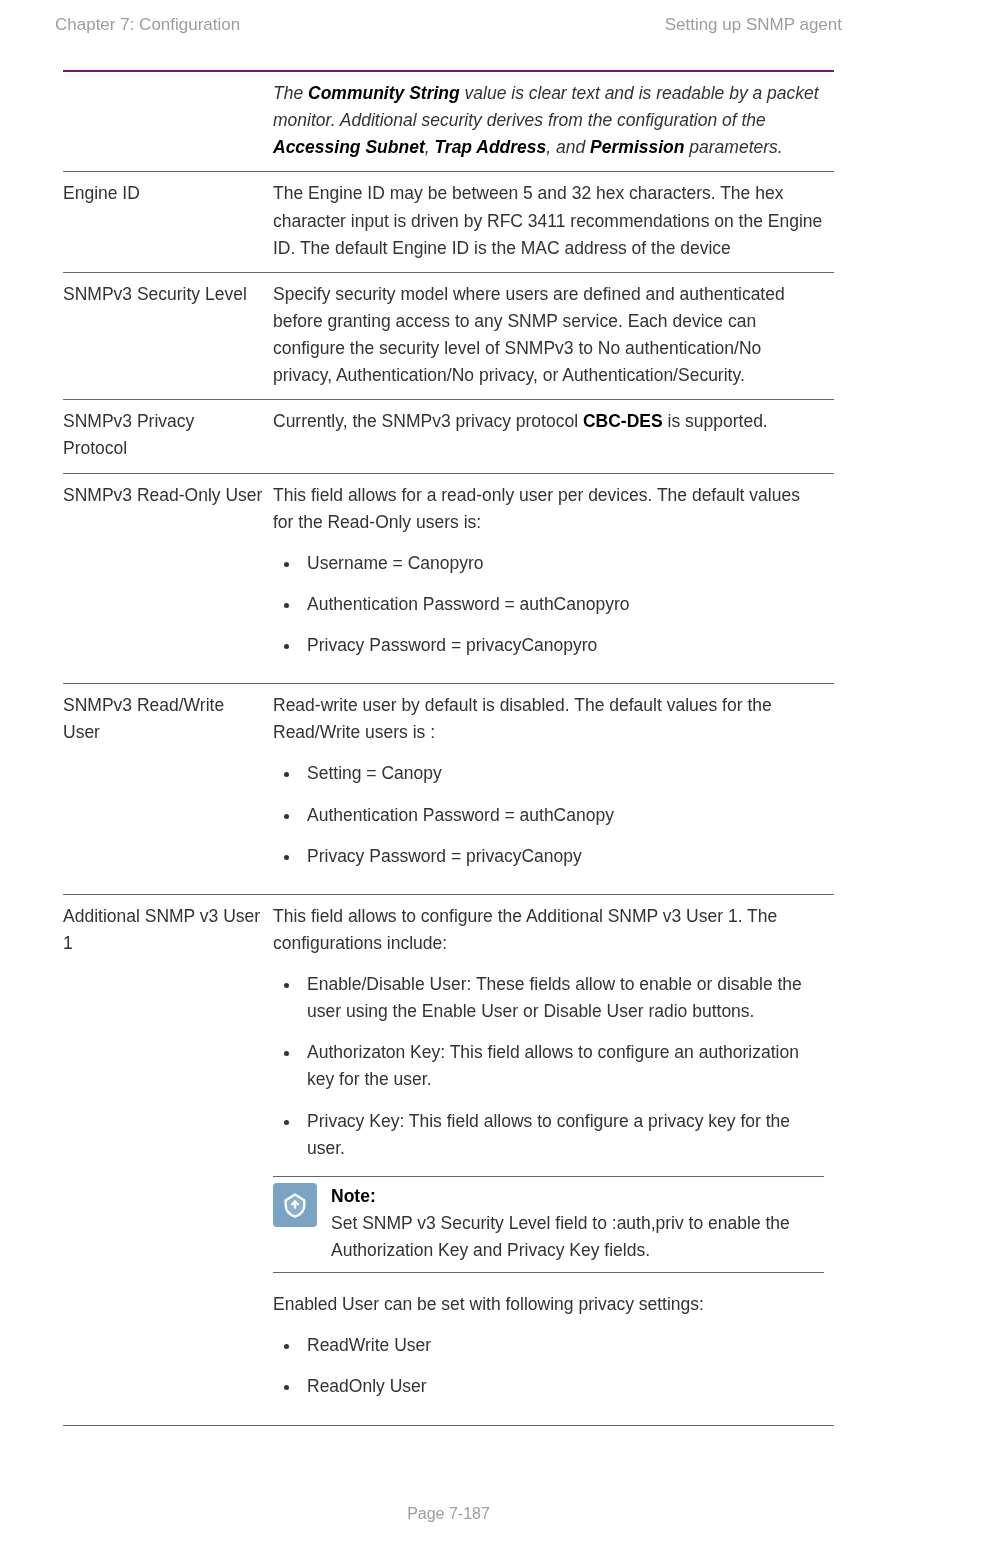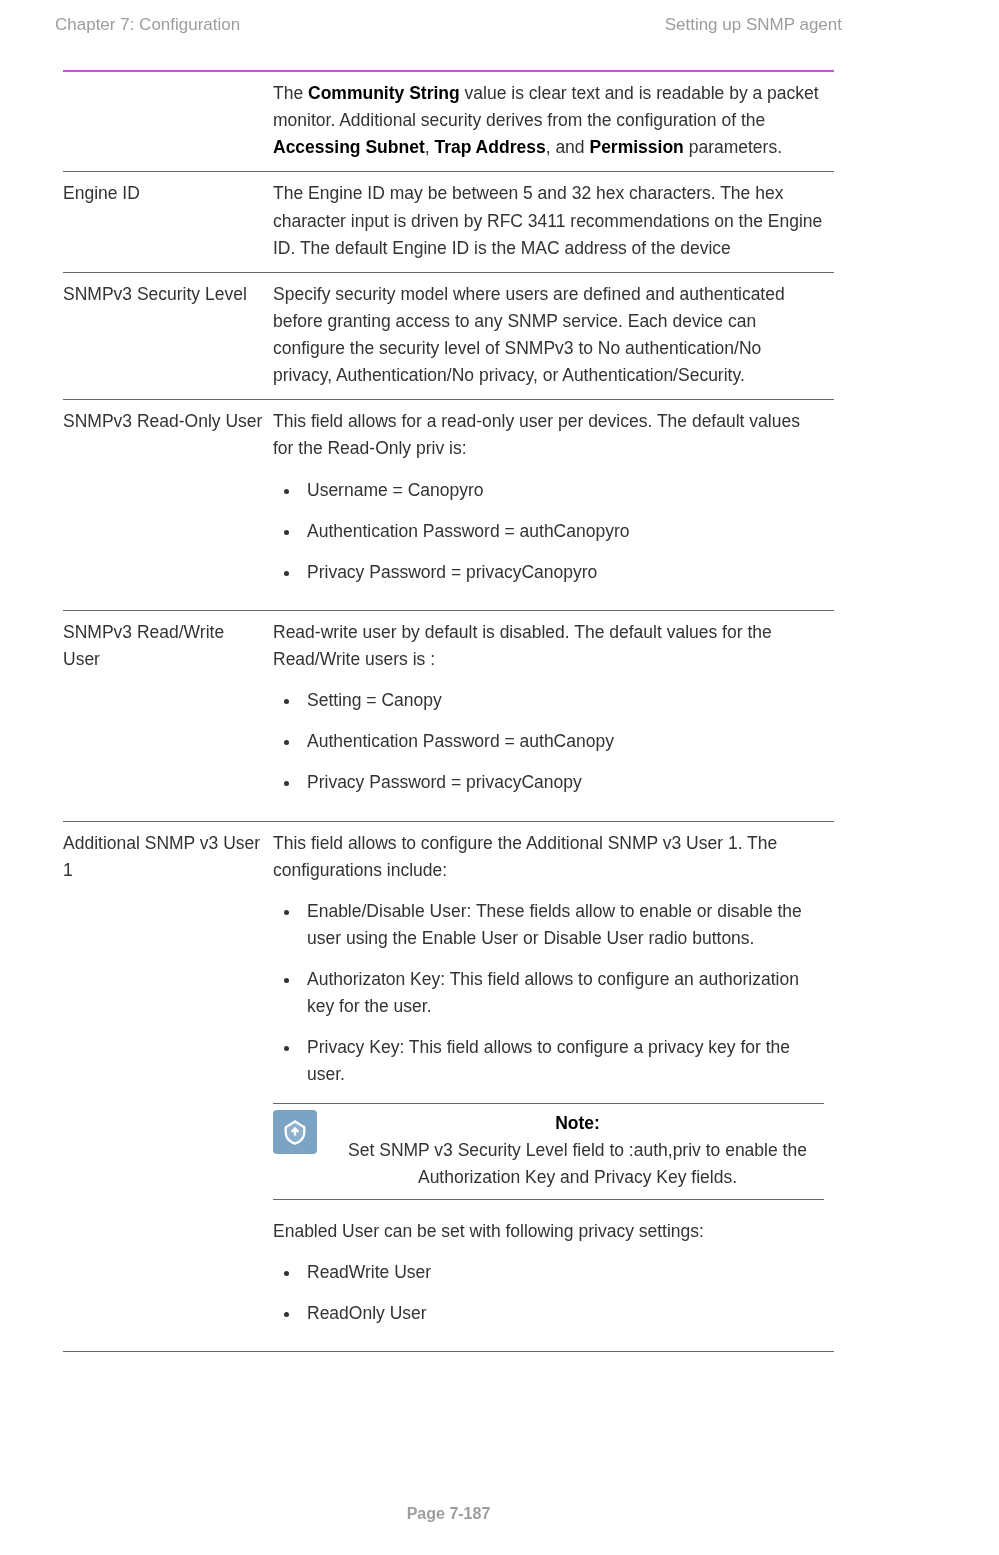--- a/index.html
+++ b/index.html
@@ -39,61 +39,61 @@
   }
   table.doc td.attr {
     width: 200px;
     padding-right: 10px;
     margin-left: 8px;
   }
   table.doc tr {
     border-bottom: 1px solid #666;
   }
   table.doc tr.top-border {
-    border-top: 2px solid #d946ef;
+    border-top: 2px solid #701a75;
+    font-style: italic;
   }
   ul.bullets {
     margin: 4px 0 2px 0;
     padding-left: 28px;
   }
   ul.bullets li {
     margin: 14px 0;
     padding-left: 6px;
   }
   .bold { font-weight: 700; color:#000; }
   .note-box {
     border-top: 1px solid #666;
     border-bottom: 1px solid #666;
     margin-top: 6px;
     padding: 6px 0 8px 0;
     display: flex;
     gap: 14px;
     align-items: flex-start;
   }
-  .note-text { flex: 1; text-align: center; }
+  .note-text { flex: 1; }
   .note-icon {
     width: 44px;
     height: 44px;
     background: #7aa3c4;
     border-radius: 4px;
     display: flex;
     align-items: center;
     justify-content: center;
     flex-shrink: 0;
   }
   .note-icon svg { width: 28px; height: 28px; }
   .footer {
     position: absolute;
     bottom: 32px;
     left: 0;
     right: 0;
     text-align: center;
     font-size: 16px;
     color: #9d9d9d;
-    font-weight: bold;
   }
 </style>
 </head>
 <body>
 
 <div class="page">
 
   <div class="header-row">
     <span>Chapter 7:  Configuration</span>
     <span>Setting up SNMP agent</span>
@@ -114,25 +114,31 @@
         <td class="attr">Engine ID</td>
         <td>The Engine ID may be between 5 and 32 hex characters. The hex character input is driven by RFC 3411 recommendations on the Engine ID. The default Engine ID is the MAC address of the device</td>
       </tr>
 
       <tr>
         <td class="attr">SNMPv3 Security Level</td>
         <td>Specify security model where users are defined and authenticated before granting access to any SNMP service. Each device can configure the security level of SNMPv3 to No authentication/No privacy, Authentication/No privacy, or Authentication/Security.</td>
       </tr>
 
 
+      <tr>
+        <td class="attr">SNMPv3 Privacy Protocol</td>
+        <td>
+          <span>Currently, the SNMPv3 privacy protocol </span><span class="bold">CBC-DES</span><span> is supported.</span>
+        </td>
+      </tr>
 
       <tr>
         <td class="attr">SNMPv3 Read-Only User</td>
         <td>
-          <div>This field allows for a read-only user per devices. The default values for the Read-Only priv is:</div>
+          <div>This field allows for a read-only user per devices. The default values for the Read-Only users is:</div>
           <ul class="bullets">
             <li>Username = Canopyro</li>
             <li>Authentication Password = authCanopyro</li>
             <li>Privacy Password = privacyCanopyro</li>
           </ul>
         </td>
       </tr>
 
       <tr>
         <td class="attr">SNMPv3 Read/Write User</td>

